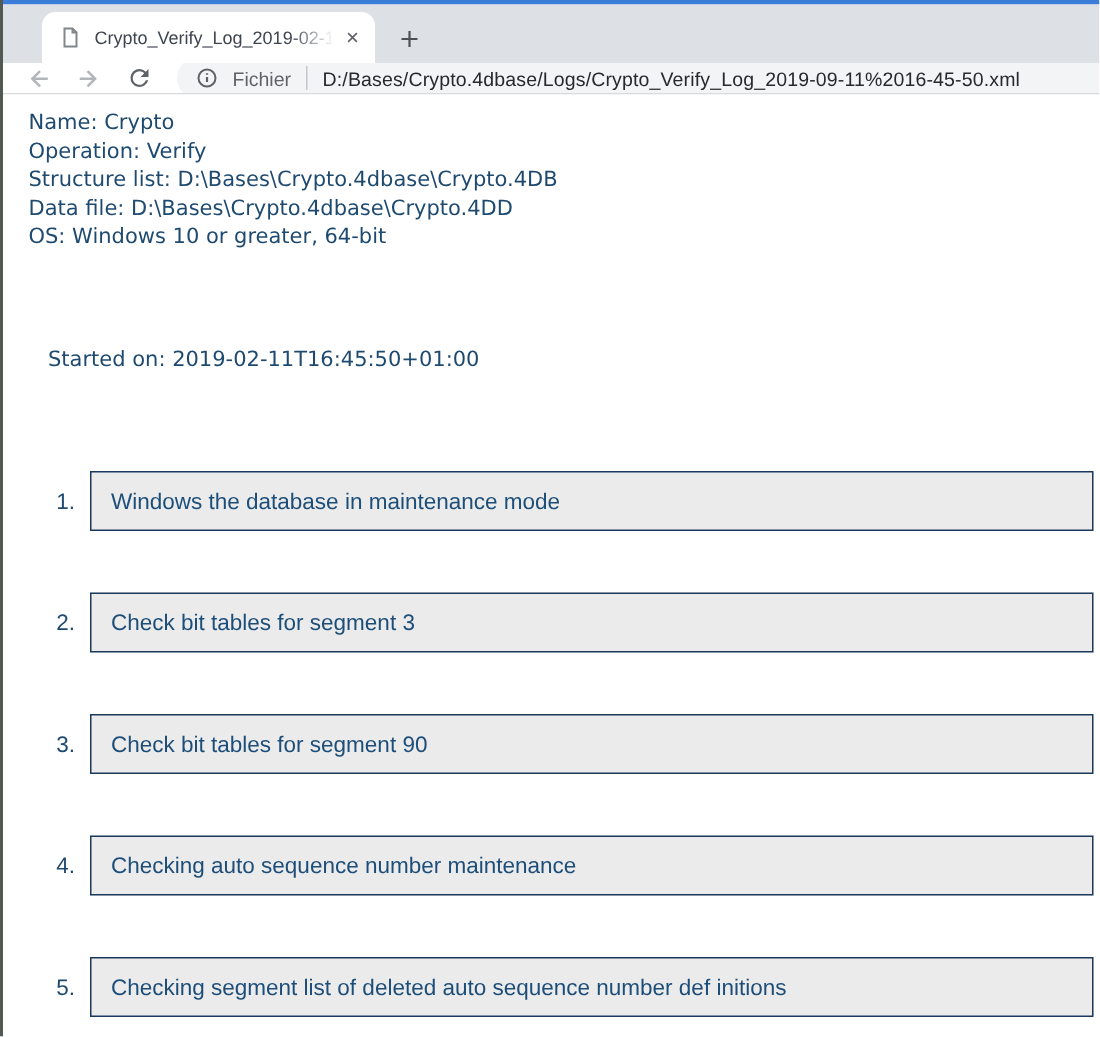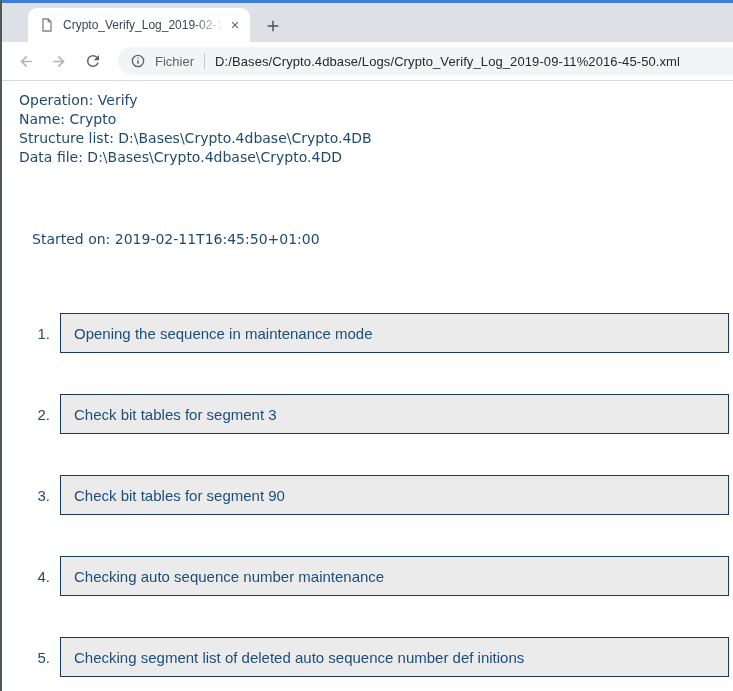--- a/index.html
+++ b/index.html
@@ -50,21 +50,21 @@
   .newtab-btn {
     position: absolute;
     left: 258px; top: 10px;
     width: 26px; height: 26px;
     display: flex; align-items: center; justify-content: center;
     color: #4d5156; border-radius: 50%; cursor: pointer;
   }
 
   
   .toolbar {
-    height: 39px;
+    height: 21px;
     background: #ffffff;
     border-bottom: 1px solid #d8dadd;
     display: flex; align-items: center;
     padding-left: 10px;
     overflow: hidden;
   }
   .nav-btn {
     width: 26px; height: 26px;
     margin-right: 8px;
     display: flex; align-items: center; justify-content: center;
@@ -206,32 +206,33 @@
         </svg>
       </span>
       <span class="omni-scheme">Fichier</span>
       <span class="omni-sep"></span>
       <span class="omni-url">D:/Bases/Crypto.4dbase/Logs/Crypto_Verify_Log_2019-09-11%2016-45-50.xml</span>
     </div>
   </div>
 
   <div class="content">
     <div class="meta-block">
+      <div>Name: Crypto</div>
       <div>Operation: Verify</div>
-      <div>Name: Crypto</div>
       <div>Structure list: D:\Bases\Crypto.4dbase\Crypto.4DB</div>
       <div>Data file: D:\Bases\Crypto.4dbase\Crypto.4DD</div>
+      <div>OS: Windows 10 or greater, 64-bit</div>
     </div>
 
     <div class="started-line">Started on: 2019-02-11T16:45:50+01:00</div>
 
     <ol class="steps">
       <li class="step-row">
         <span class="step-num">1.</span>
-        <div class="step-box">Opening the sequence in maintenance mode</div>
+        <div class="step-box">Windows the database in maintenance mode</div>
       </li>
       <li class="step-row">
         <span class="step-num">2.</span>
         <div class="step-box">Check bit tables for segment 3</div>
       </li>
       <li class="step-row">
         <span class="step-num">3.</span>
         <div class="step-box">Check bit tables for segment 90</div>
       </li>
       <li class="step-row">

